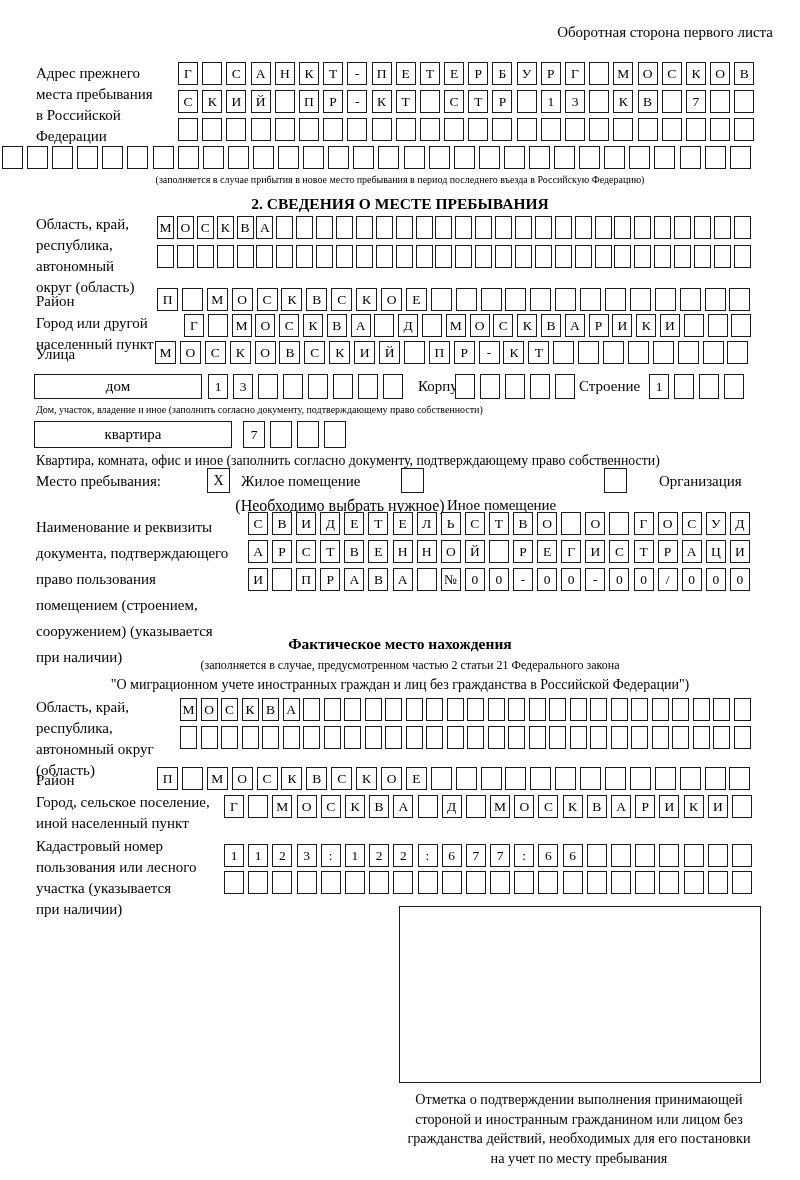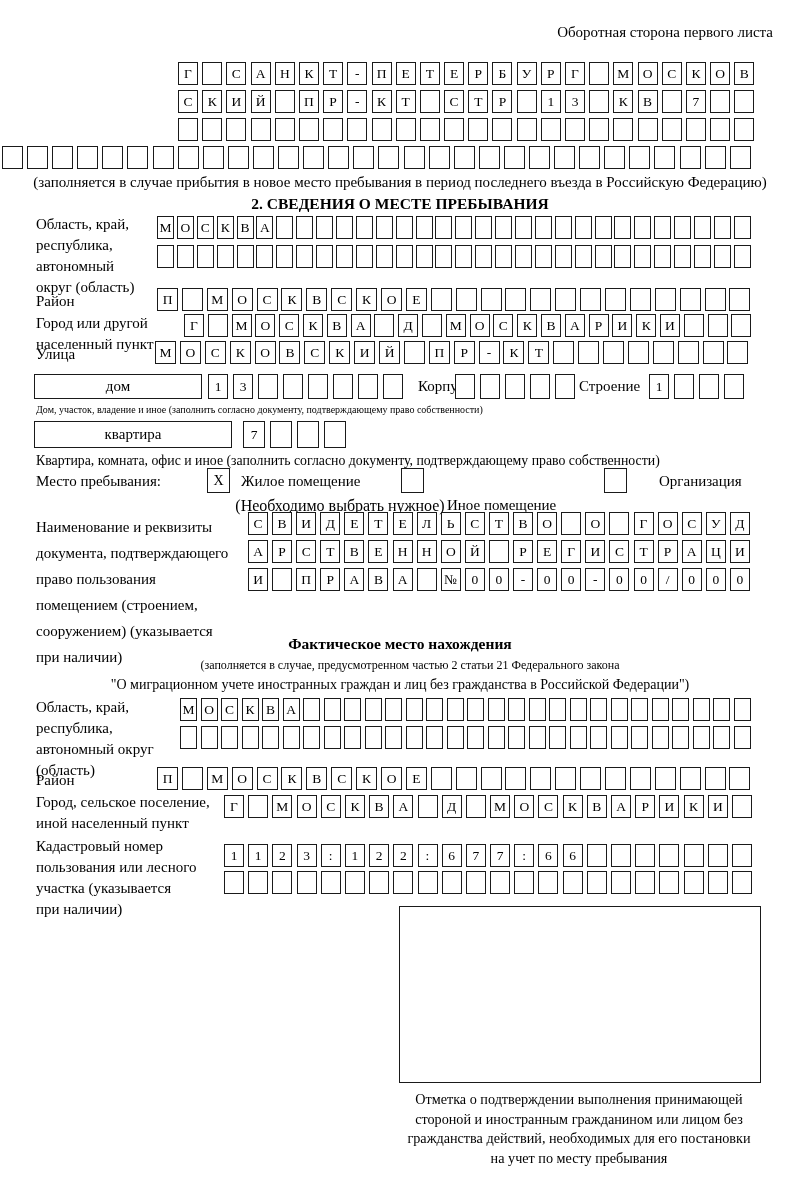--- a/index.html
+++ b/index.html
@@ -1,20 +1,20 @@
 <!DOCTYPE html>
 <html><head>
 <meta charset="utf-8">
 <style>
   html,body{margin:0;padding:0;background:#fff;}
   .page{position:relative;width:800px;height:1180px;background:#fff;color:#000;
         font-family:"Liberation Serif", serif;overflow:hidden;padding-left:17px;}
   .abs{position:absolute;}
   .lbl{font-size:15px;line-height:21px;white-space:pre-line;}
-  .cap{font-size:15px;}
+  .cap{font-size:10px;}
   .ctr{text-align:center;}
   .bold{font-weight:bold;}
   .cells{display:flex;gap:var(--g,4px);}
   .cell{flex:0 0 var(--w,20px);width:var(--w,20px);height:var(--h,23px);
         border:1.6px solid #1a1a1a;box-sizing:border-box;background:#fff;
         display:flex;align-items:center;justify-content:center;
         font-size:13.5px;line-height:1;}
   .rv-a{--w:20px;--h:23px;--g:4.2px;}
   .rv-full{--w:21px;--h:23px;--g:4.1px;}
   .rv-reg{--w:17px;--h:23px;--g:2.9px;}
@@ -31,20 +31,24 @@
        display:flex;align-items:center;justify-content:center;font-size:14px;background:#fff;}
   .stamp{border:1.8px solid #1a1a1a;box-sizing:border-box;background:#fff;}
 </style>
 </head>
 <body>
 
 <div class="page">
 
   <div class="abs" style="top:24px;right:44px;font-size:15px">Оборотная сторона первого листа</div>
 
+  <div class="abs lbl" style="left:36px;top:63px;width:140px">Адрес прежнего
+места пребывания
+в Российской
+Федерации</div>
   <div class="abs cells rv-a" style="left:178px;top:62px">
       <span class="cell">Г</span>
       <span class="cell"></span>
       <span class="cell">С</span>
       <span class="cell">А</span>
       <span class="cell">Н</span>
       <span class="cell">К</span>
       <span class="cell">Т</span>
       <span class="cell">-</span>
       <span class="cell">П</span>

